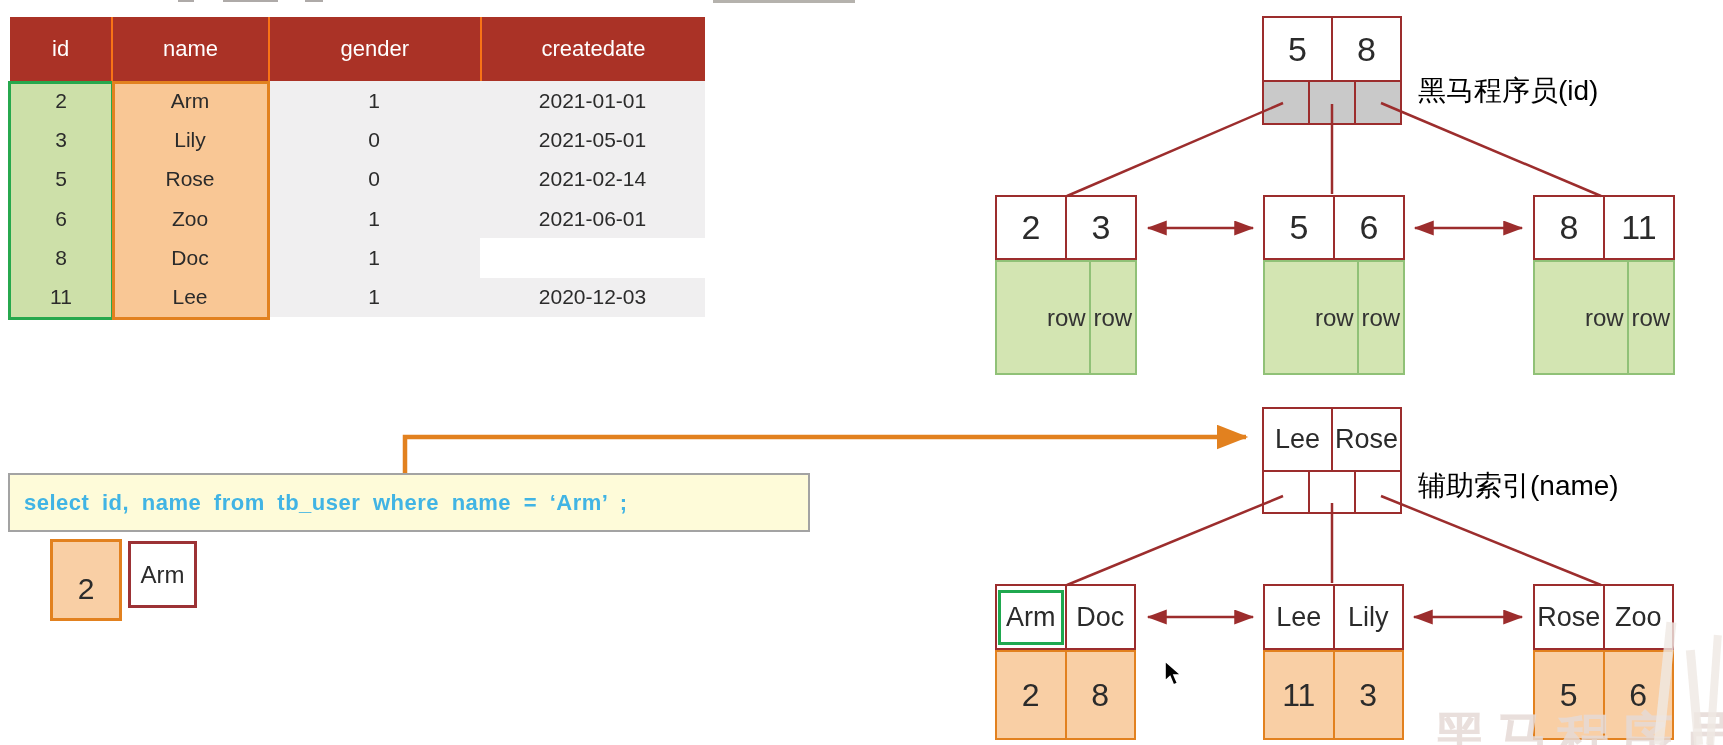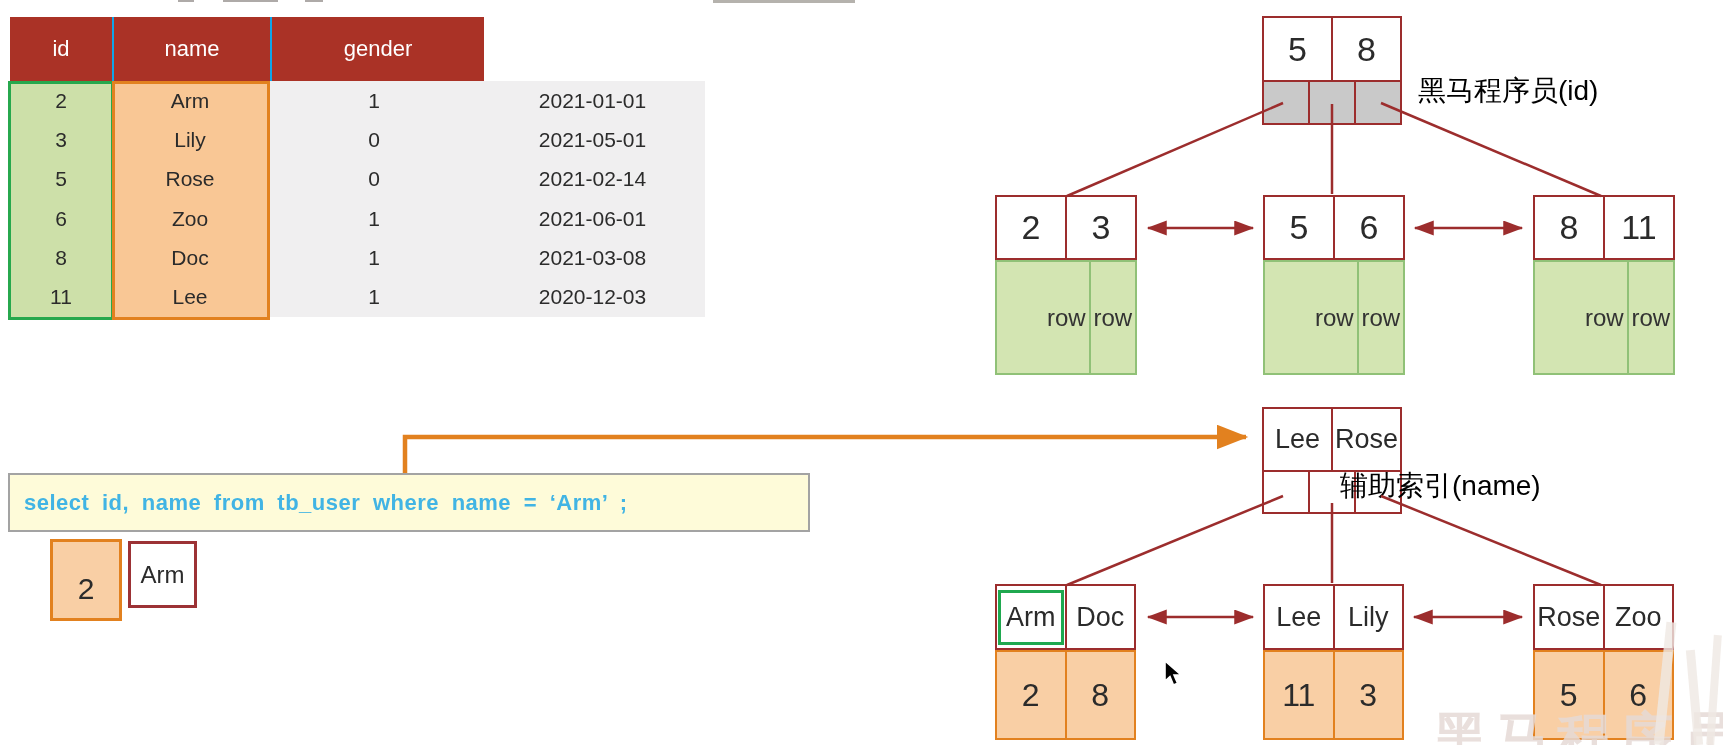--- a/index.html
+++ b/index.html
@@ -10,21 +10,21 @@
   }
 
   
   .dash{position:absolute;top:0;height:2px;background:#6b6560;opacity:.55;}
   .grayline{position:absolute;top:0;height:3px;background:#b5b2ad;}
 
   
   .usertable{position:absolute;left:10px;top:17px;width:695px;height:300px;}
   .thead{position:absolute;left:0;top:0;width:695px;height:64px;display:flex;}
   .th{background:#aa3226;color:#fff;font-size:22px;display:flex;align-items:center;justify-content:center;text-align:center;}
-  .th + .th{border-left:2px solid #0ea5e9;}
+  .th + .th{border-left:2px solid #f97316;}
   .c0{width:102px;} .c1{width:156px;} .c2{width:212px;} .c3{width:225px;}
   .tbody{position:absolute;left:0;top:64px;width:695px;height:236px;}
   .trow{display:flex;height:39.33px;}
   .td{font-size:21px;display:flex;align-items:center;justify-content:center;}
   .td.idc{background:#cde0a9;}
   .td.namec{background:#f9c795;}
   .td.plainc{background:#f0eff0;}
   .col-outline{position:absolute;pointer-events:none;box-sizing:border-box;}
   .col-outline.green{left:-2px;top:64px;width:106px;height:239px;border:3px solid #27a84d;}
   .col-outline.orange{left:102px;top:64px;width:158px;height:239px;border:3px solid #e2811f;}
@@ -86,20 +86,21 @@
   <div class="dash" style="left:178px;width:16px;"></div>
   <div class="dash" style="left:223px;width:55px;"></div>
   <div class="dash" style="left:305px;width:18px;"></div>
   <div class="grayline" style="left:713px;width:142px;"></div>
 
   <div class="usertable">
     <div class="thead">
       <div class="th c0">id</div>
       <div class="th c1">name</div>
       <div class="th c2">gender</div>
+      <div class="th c3">createdate</div>
     </div>
     <div class="tbody">
       <div class="trow">
         <div class="td idc c0">2</div>
         <div class="td namec c1">Arm</div>
         <div class="td plainc c2">1</div>
         <div class="td plainc c3">2021-01-01</div>
       </div>
       <div class="trow">
         <div class="td idc c0">3</div>
@@ -116,21 +117,20 @@
       <div class="trow">
         <div class="td idc c0">6</div>
         <div class="td namec c1">Zoo</div>
         <div class="td plainc c2">1</div>
         <div class="td plainc c3">2021-06-01</div>
       </div>
       <div class="trow">
         <div class="td idc c0">8</div>
         <div class="td namec c1">Doc</div>
         <div class="td plainc c2">1</div>
-        <div class="td plainc c3">2021-03-08</div>
       </div>
       <div class="trow">
         <div class="td idc c0">11</div>
         <div class="td namec c1">Lee</div>
         <div class="td plainc c2">1</div>
         <div class="td plainc c3">2020-12-03</div>
       </div>
     </div>
     <div class="col-outline green"></div>
     <div class="col-outline orange"></div>
@@ -191,21 +191,21 @@
     <div class="keys" style="height:65px;">
       <div class="key kname">Lee</div>
       <div class="key kname">Rose</div>
     </div>
     <div class="ptrs" style="height:42px;">
       <div class="ptr"></div>
       <div class="ptr"></div>
       <div class="ptr"></div>
     </div>
   </div>
-  <div class="treelabel" style="left:1340px;top:467px;">辅助索引(name)</div>
+  <div class="treelabel" style="left:1418px;top:467px;">辅助索引(name)</div>
 
   <div class="node" style="left:995px;top:584px;width:141px;">
     <div class="keys" style="height:66px;">
       <div class="key kname">
           <span class="hl">Arm</span>
         </div>
       <div class="key kname">Doc</div>
     </div>
     <div class="subrow orangef" style="height:90px;">
       <div class="sub valtxt">2</div>

